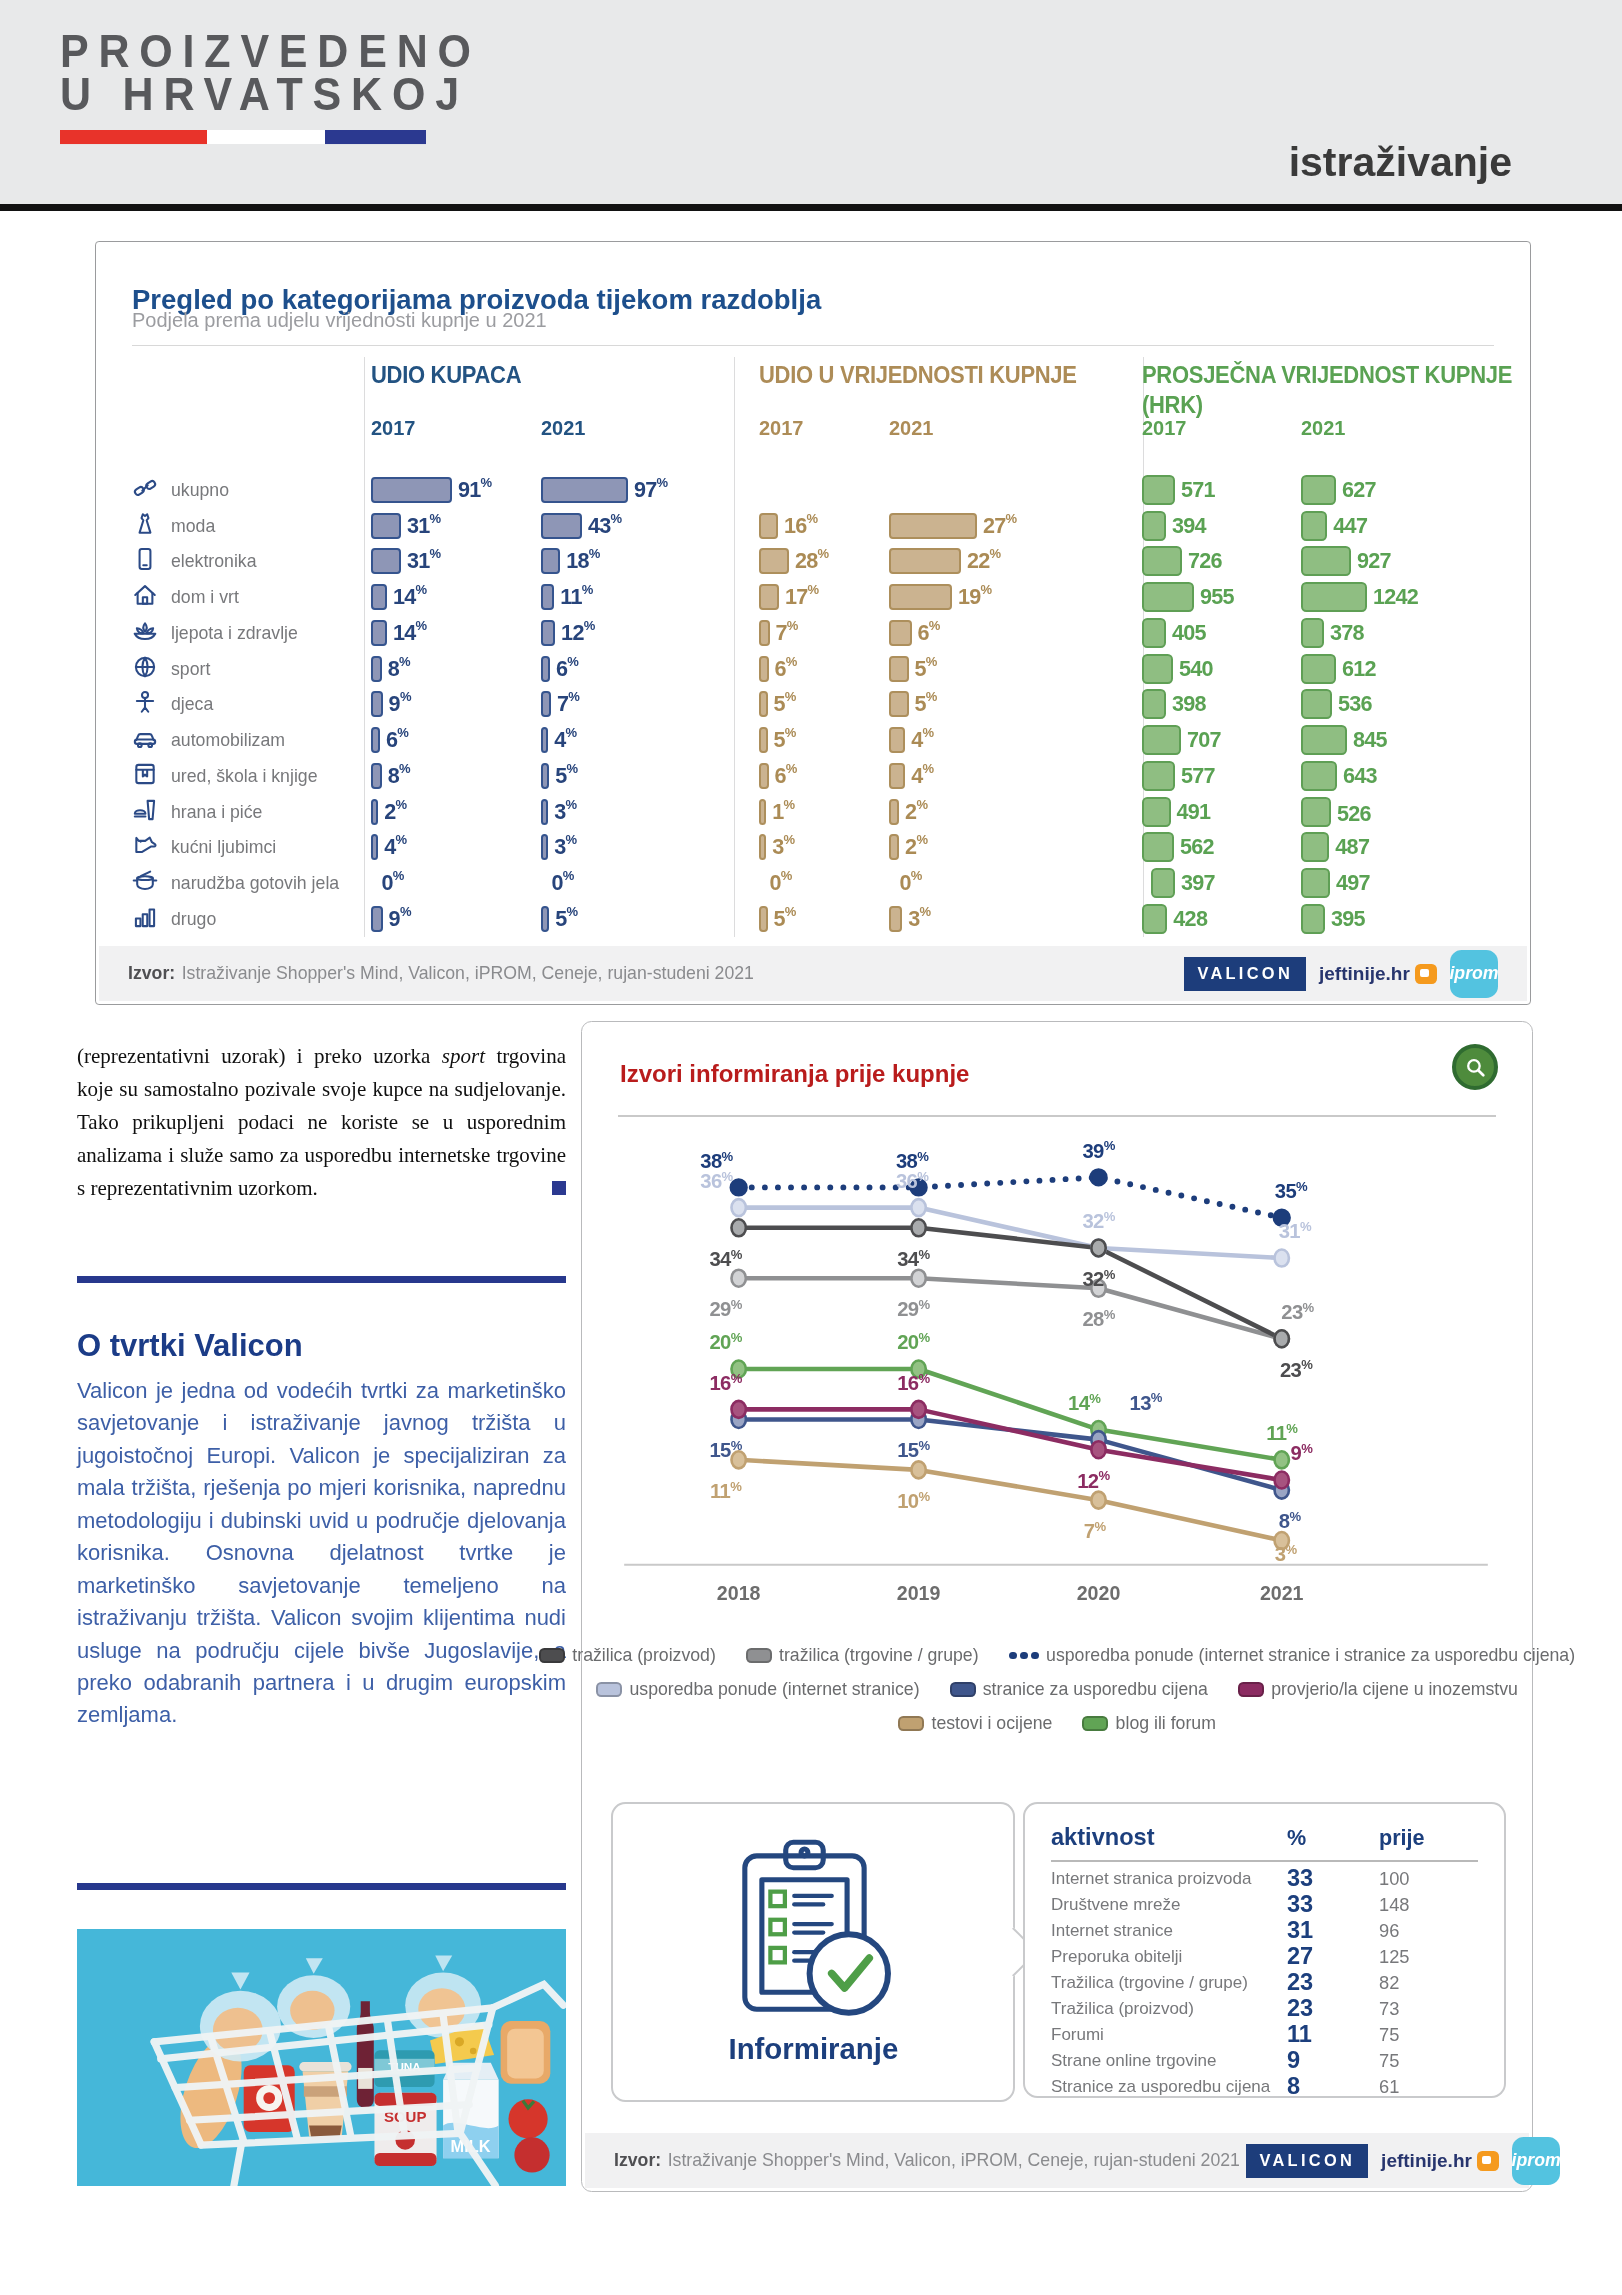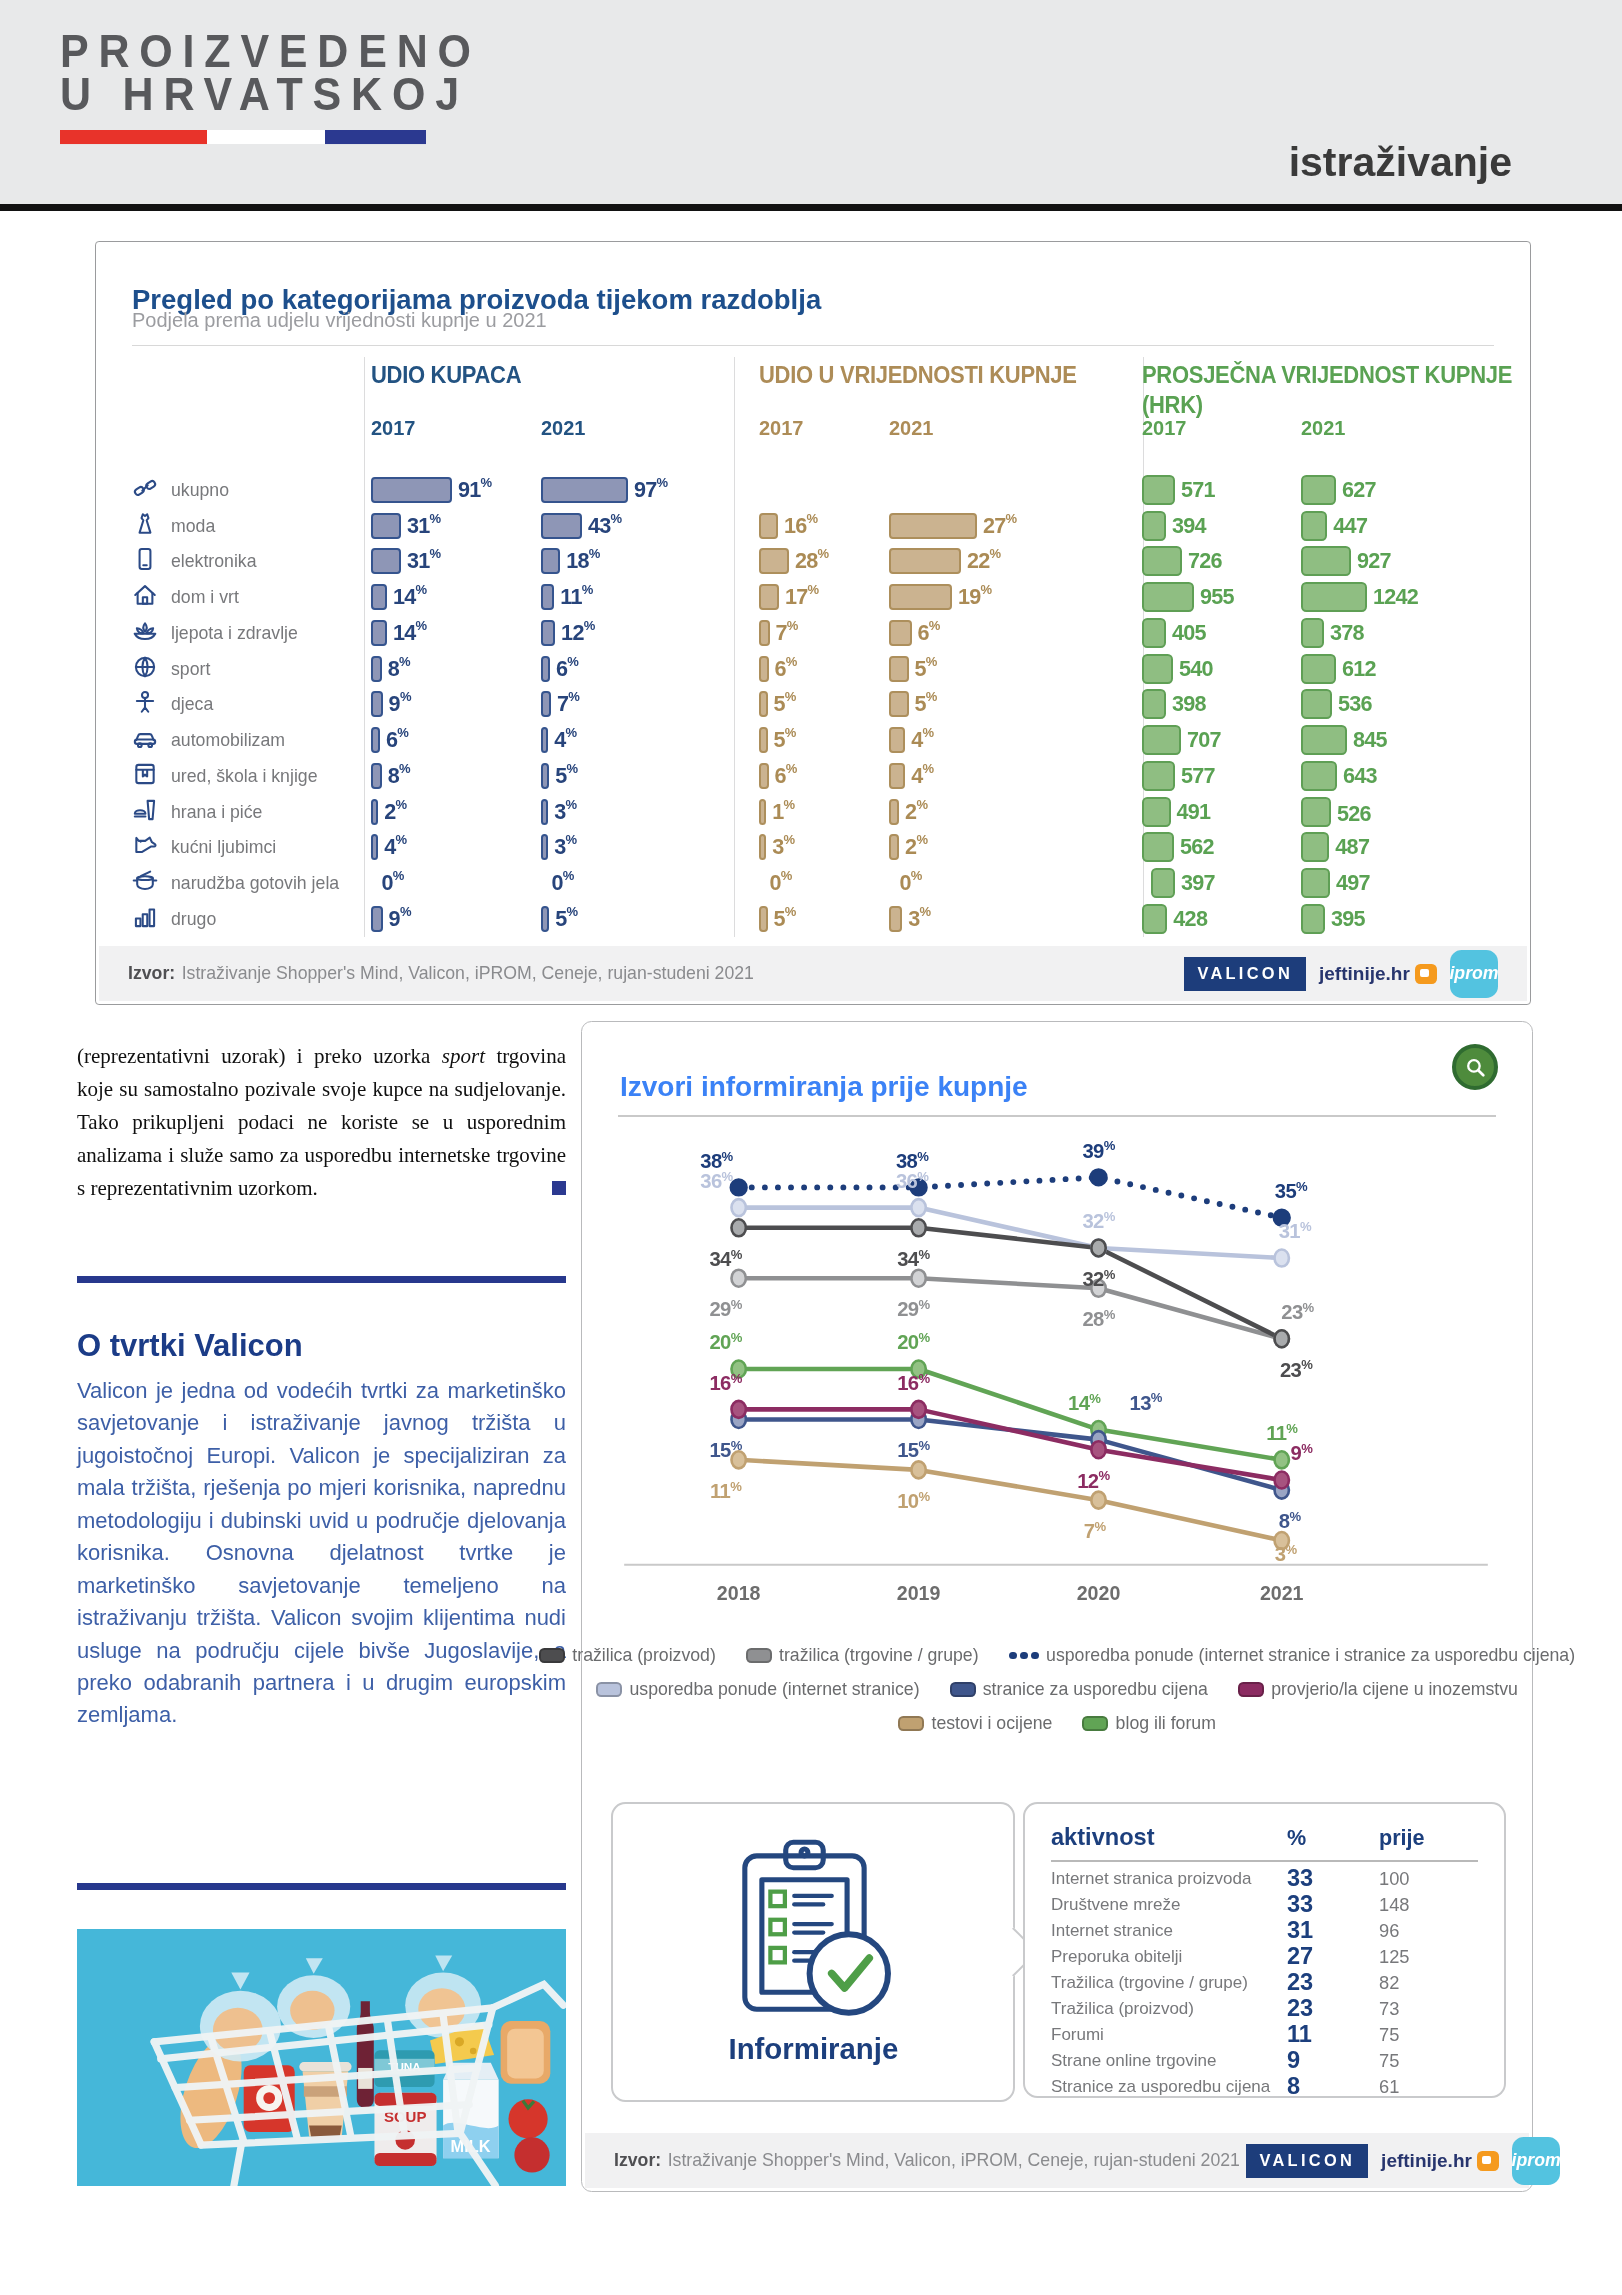--- a/index.html
+++ b/index.html
@@ -58,21 +58,21 @@
   .intro{position:absolute;left:77px;top:1019px;width:489px;font-family:"Liberation Serif",serif;
          font-size:21px;line-height:1.57;color:#101010;text-align:justify;}
   .intro i{font-style:italic;}
   .endmark{display:inline-block;width:14.4px;height:14.4px;background:#2b3990;float:right;margin-top:9.2px;}
   .bluebar{position:absolute;left:77px;width:489px;height:7.2px;background:#27388d;}
   .about-h{position:absolute;left:77px;top:1302px;font-size:31px;font-weight:700;color:#1b3c87;}
   .about-p{position:absolute;left:77px;top:1353px;width:489px;font-size:22px;line-height:1.475;
            color:#3d5fa7;text-align:justify;}
   .cart{position:absolute;left:77px;top:1929px;width:489px;height:257px;background:#45b7d9;}
   
-  .sp-title{position:absolute;left:38px;top:26px;font-size:28px;font-weight:700;color:#3b82f6;}
+  .sp-title{position:absolute;left:38px;top:18px;font-size:24px;font-weight:700;color:#b91c1c;}
   .sp-badge{position:absolute;right:34px;top:22px;width:38px;height:38px;border-radius:50%;
             background:#4e8b3c;border:4.6px solid #2f6b30;display:flex;align-items:center;justify-content:center;}
   .sp-rule{position:absolute;left:36px;top:93px;width:878px;height:2px;background:#c9c9c9;}
   #lineChart{position:absolute;left:16.4px;top:103px;}
   #lineChart text{font-family:"Liberation Sans",sans-serif;}
   #legend{position:absolute;left:19.6px;top:623px;width:911px;display:flex;flex-direction:column;gap:13px;align-items:center;}
   .leg-row{display:flex;gap:30px;align-items:center;justify-content:center;}
   .leg-item{display:flex;align-items:center;gap:7.2px;font-size:17.7px;color:#6a6b6d;white-space:nowrap;}
   .leg-sw{width:26px;height:14.4px;border-radius:5.2px;border:2px solid rgba(0,0,0,.25);box-sizing:border-box;}
   .leg-dots{display:flex;gap:3.3px;}

